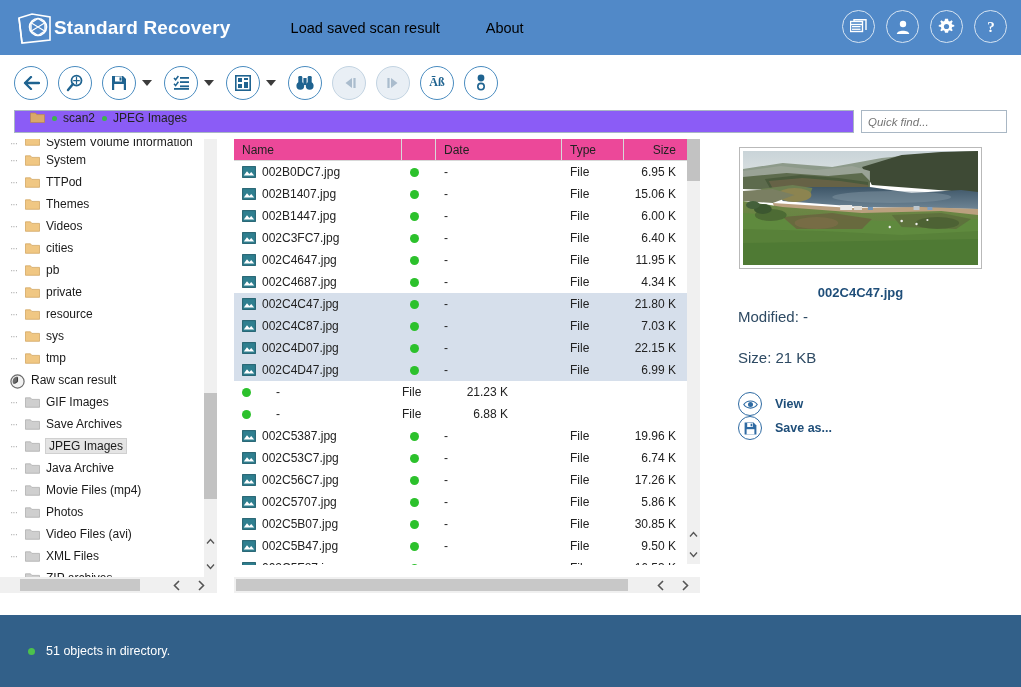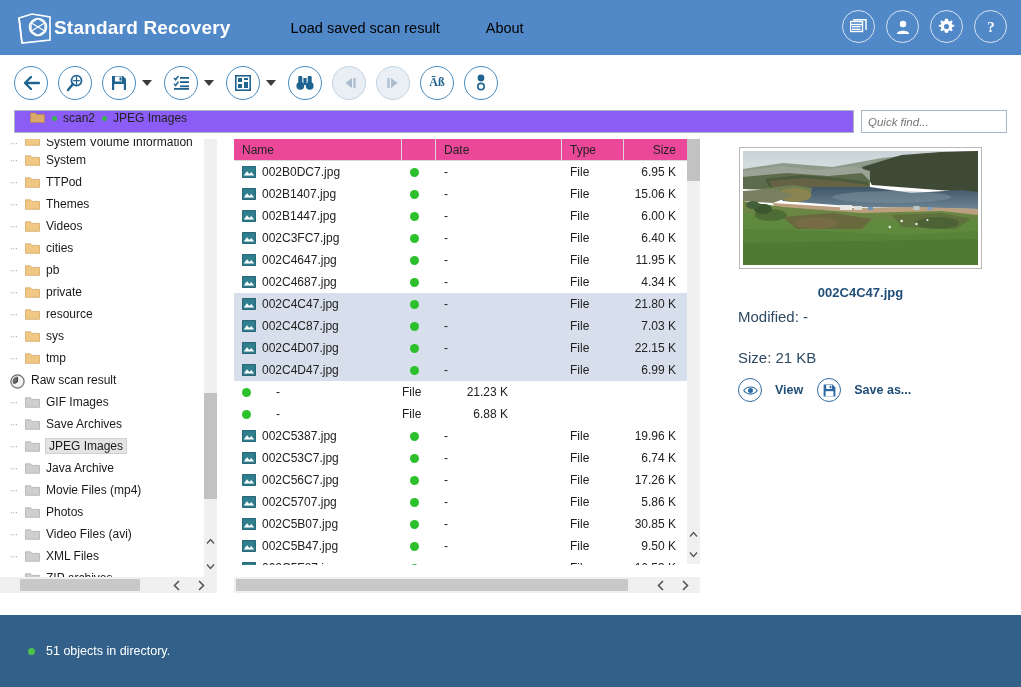--- a/index.html
+++ b/index.html
@@ -124,21 +124,21 @@
   
   .preview { width:321px; padding:8px 0 0 0; display:flex; flex-direction:column; align-items:center; }
   .thumb {
     width:243px; height:122px; border:1px solid #b9b9b9; padding:3px; background:#fff;
   }
   .thumb-inner { width:100%; height:100%; position:relative; overflow:hidden; }
   .pv-name { margin-top:16px; font-size:13px; font-weight:bold; color:#1f4e79; }
   .pv-meta { align-self:flex-start; margin-left:38px; font-size:15px; color:#2e4a63; }
   .pv-modified { margin-top:8px; }
   .pv-size { margin-top:24px; }
-  .pv-actions { align-self:flex-start; margin-left:38px; margin-top:12px; display:flex; flex-direction:row; gap:14px;}
+  .pv-actions { align-self:flex-start; margin-left:38px; margin-top:26px; display:flex; flex-direction:column; }
   .pv-act { display:flex; align-items:center; gap:13px; }
   .pv-act-icon { width:24px;height:24px;border-radius:50%;border:1.4px solid #2f6ba3;display:flex;align-items:center;justify-content:center;}
   .pv-act-label { font-size:12.5px; font-weight:bold; color:#1f4e79; }
 
   
   .statusbar {
     position:absolute; left:0; bottom:0; width:1021px; height:72px; background:#326089;
     display:flex; align-items:center; padding-left:28px; gap:11px;
   }
   .statusbar .sdot { width:7px;height:7px;border-radius:50%;background:#4cc14c;}

